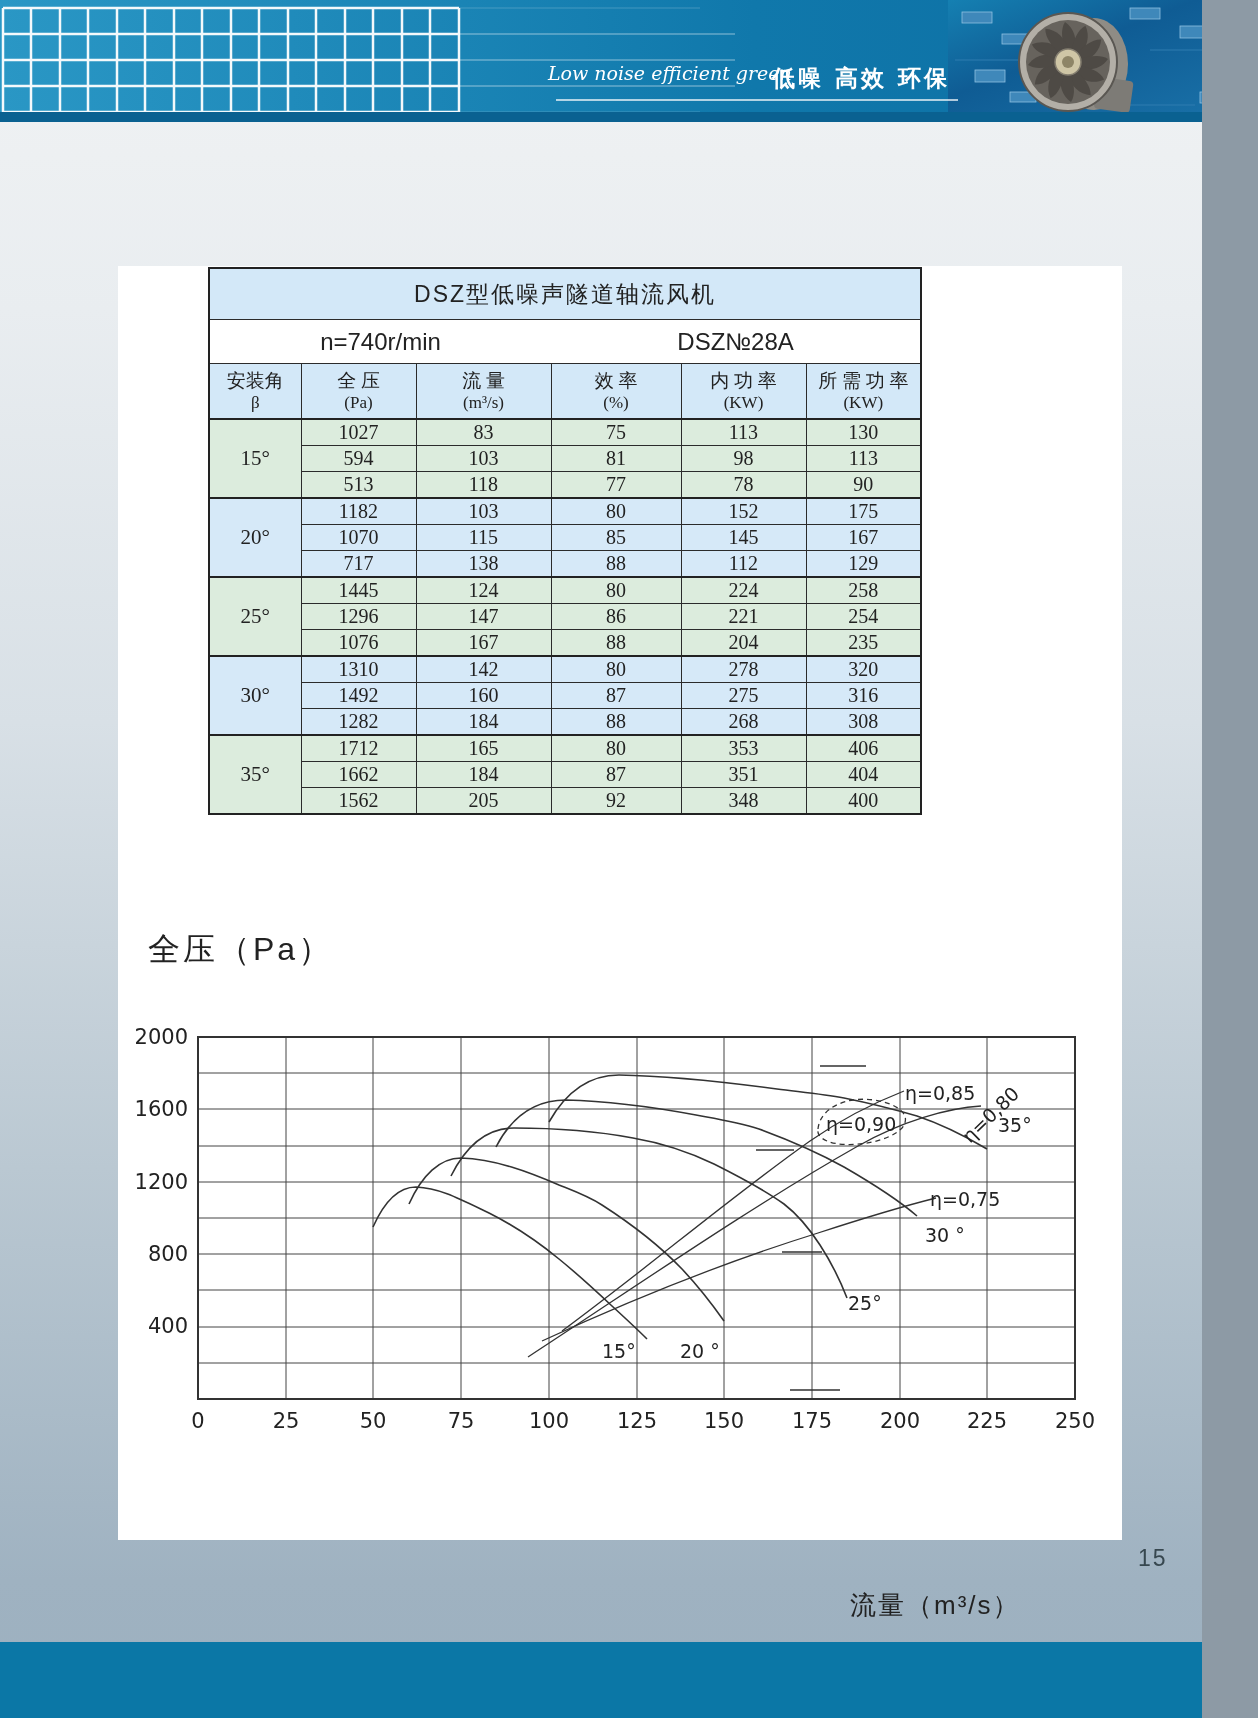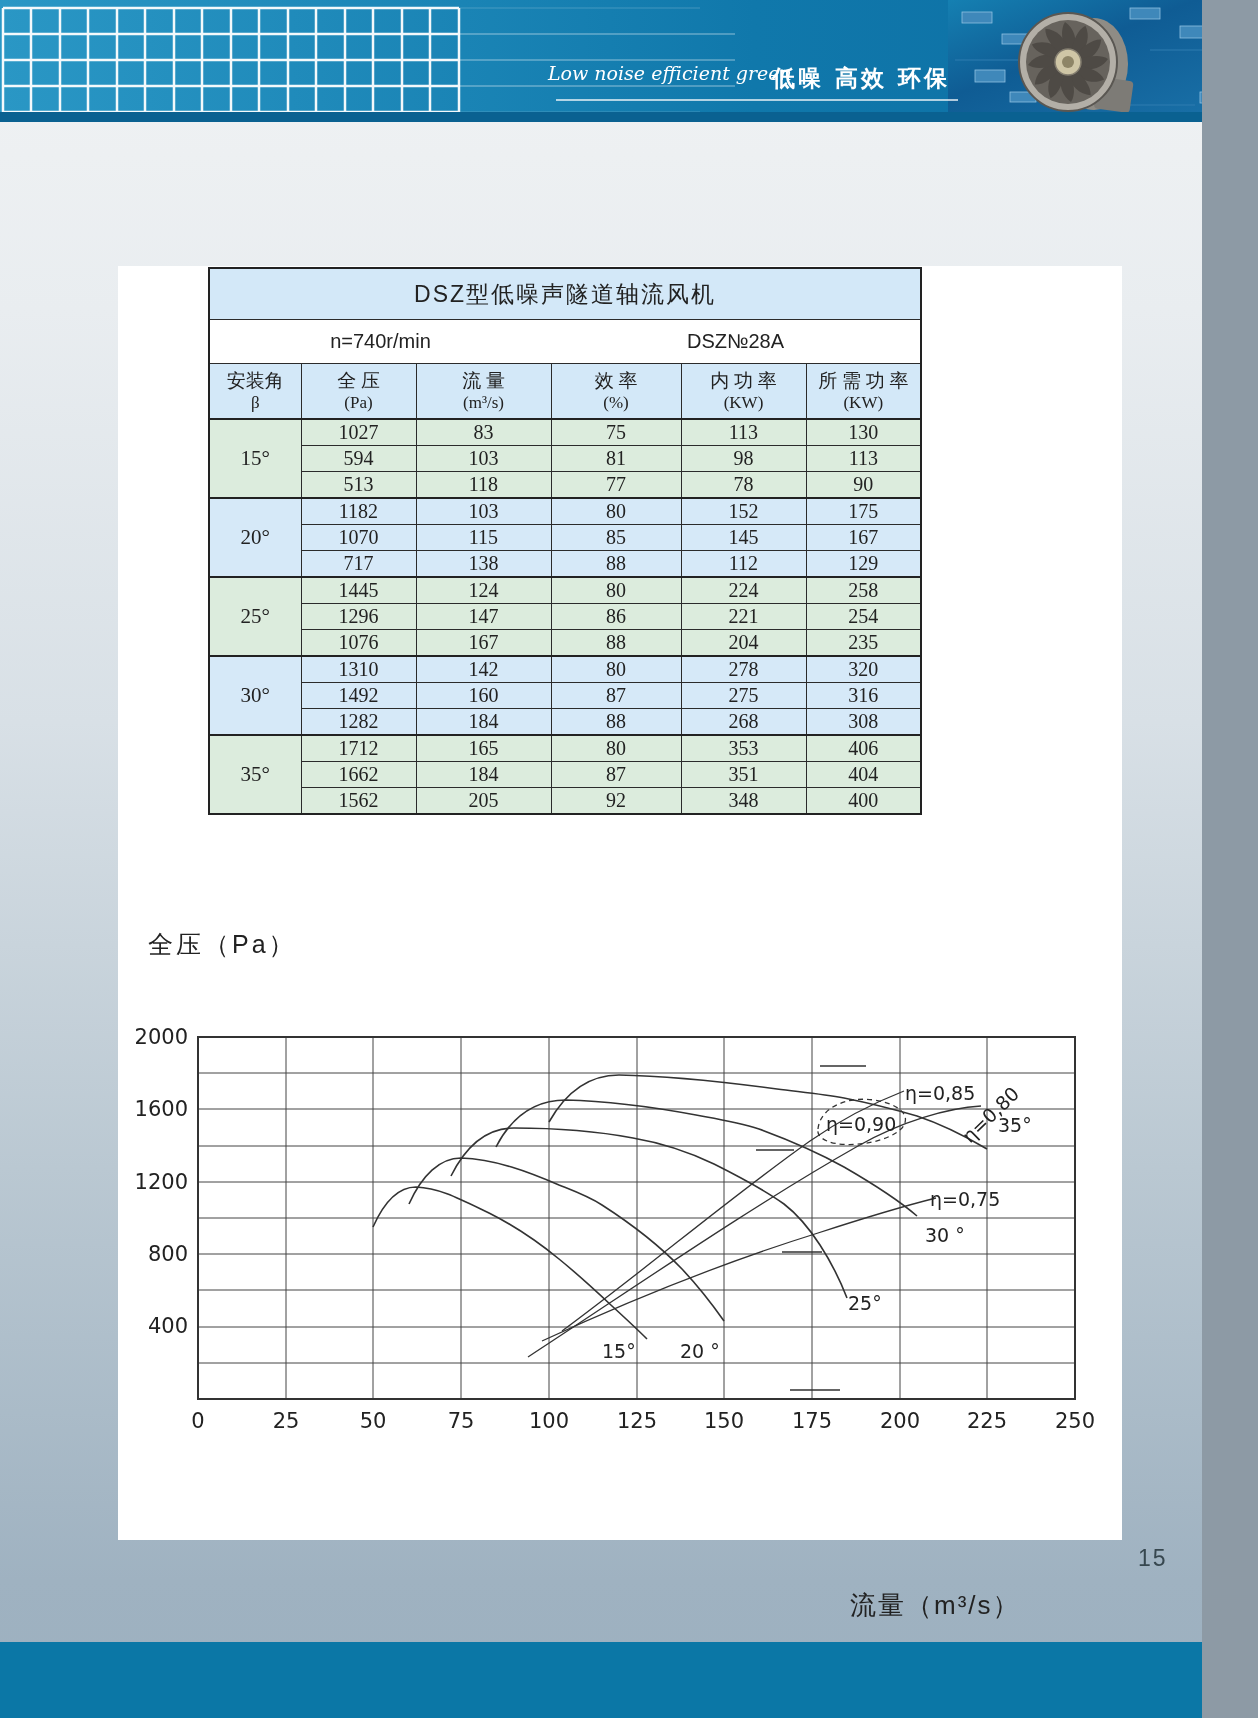--- a/index.html
+++ b/index.html
@@ -9,36 +9,36 @@
   .banner{position:absolute;left:0;top:0;width:1258px;height:122px;}
   .panel{position:absolute;left:118px;top:266px;width:1004px;height:1274px;background:#ffffff;}
   .footer-bar{position:absolute;left:0;top:1642px;width:1258px;height:76px;background:#0b77a6;}
   .page-num{position:absolute;left:1138px;top:1545px;font-size:23px;color:#37474f;letter-spacing:2px;text-align:right;}
 
   
   table.spec{position:absolute;left:208px;top:267px;width:712px;border-collapse:collapse;table-layout:fixed;
              font-family:"Liberation Serif",serif;color:#222;border:2px solid #222;}
   table.spec td{border:1px solid #2b2b2b;text-align:center;padding:0;line-height:1.25;}
   tr.t-title td{background:#d3e8f8;height:50px;font-size:23px;font-family:"Liberation Sans",sans-serif;letter-spacing:2px;margin-top:24px;}
-  tr.t-sub td{height:43px;font-size:20px;font-family:"Liberation Sans",sans-serif;background:#fff;}
+  tr.t-sub td{height:43px;font-size:24px;font-family:"Liberation Sans",sans-serif;background:#fff;}
   tr.t-sub td.no-r{border-right:none;}
   tr.t-sub td.no-l{border-left:none;text-align:center;}
   tr.t-head td{background:#d3e8f8;height:54px;font-size:19px;text-align:center;}
   tr.t-head .u{font-size:17px;}
   td.d{height:24px;font-size:20px;}
   td.angle{font-size:21px;}
   .row-g td{background:#dcecdd;}
   .row-b td{background:#d6e9f8;}
   tr.gt td{border-top:2px solid #222;margin-top:48px;}
 
   
   .chart-svg{position:absolute;left:130px;top:1010px;}
   .ct{font-family:"DejaVu Sans",sans-serif;font-size:21px;fill:#222;}
   .cl{font-family:"DejaVu Sans",sans-serif;font-size:19px;fill:#222;}
-  .y-title{position:absolute;left:148px;top:928px;font-size:25px;color:#222;letter-spacing:3px;text-align:center;}
+  .y-title{position:absolute;left:148px;top:928px;font-size:32px;color:#222;letter-spacing:3px;text-align:center;}
   .x-title{position:absolute;left:850px;top:1588px;font-size:26px;color:#222;letter-spacing:2px;}
   .note{position:absolute;left:308px;top:1644px;font-size:19px;font-weight:bold;color:#111;letter-spacing:1px;}
   .crv{fill:none;stroke:#333;stroke-width:1.6;}
   .eta{fill:none;stroke:#333;stroke-width:1.3;}
   .grid-ln{stroke:#444;stroke-width:1;}
 </style>
 </head>
 <body>
 
 <div class="page">

